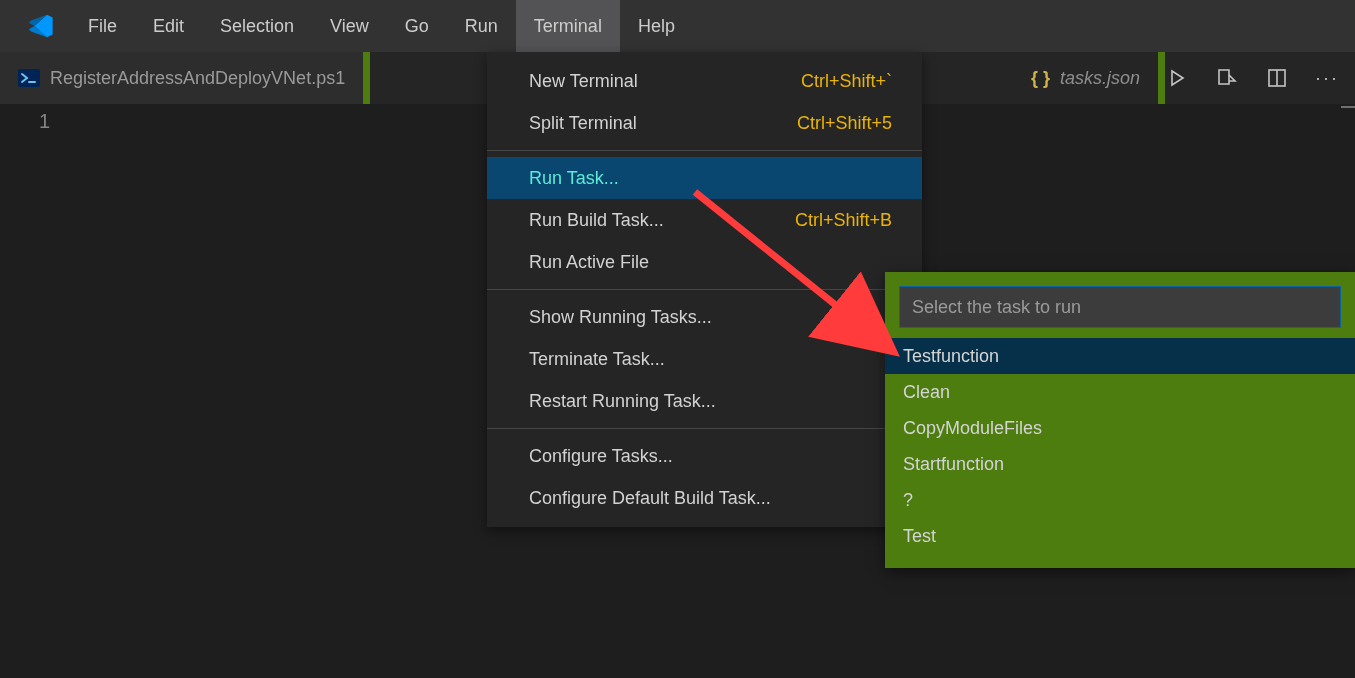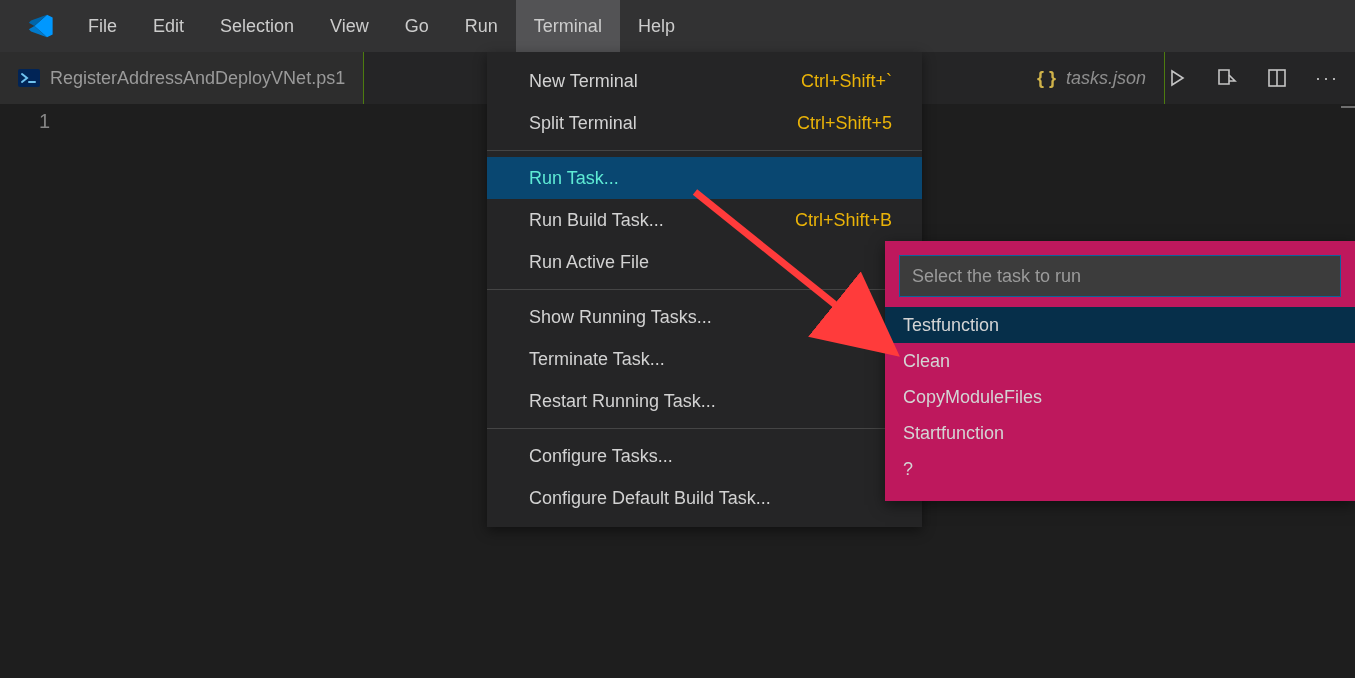--- a/index.html
+++ b/index.html
@@ -47,21 +47,21 @@
     display: flex;
     align-items: stretch;
     position: relative;
   }
   .tab {
     display: flex;
     align-items: center;
     padding: 0 18px;
     color: #9a9a9a;
     background: #2d2d2d;
-    border-right: 1px solid #4d7c0f;
+    border-right: 7px solid #4d7c0f;
     font-style: normal;
   }
   .tab.filler {
     flex: 1;
     background: #252526;
     border-right: none;
   }
   .tab.tasks {
     background: #252526;
     color: #8e8e8e;
@@ -149,23 +149,23 @@
     background: #454545;
     margin: 6px 0;
   }
   .dd-shortcut {
     color: #eab308;
   }
   
   .quickpick {
     position: absolute;
     right: 0;
-    top: 241px;
+    top: 272px;
     width: 470px;
-    background: #be185d;
+    background: #4d7c0f;
     box-shadow: 0 4px 14px rgba(0,0,0,.5);
     padding: 0;
   }
   .quickpick .qp-input {
     margin: 14px 14px 10px 14px;
   }
   .quickpick input {
     width: 100%;
     height: 42px;
     background: #3c3c3c;
@@ -304,20 +304,21 @@
 <div class="quickpick">
   <div class="qp-input">
     <input type="text" placeholder="Select the task to run" style="">
   </div>
   <div class="qp-list" id="qp-list">
       <div class="qp-item selected">Testfunction</div>
       <div class="qp-item">Clean</div>
       <div class="qp-item">CopyModuleFiles</div>
       <div class="qp-item">Startfunction</div>
       <div class="qp-item">?</div>
+      <div class="qp-item">Test</div>
     </div>
 </div>
 
 <svg class="arrow" width="240" height="200">
   <defs>
     <marker id="ah" markerWidth="14" markerHeight="14" refX="10" refY="6" orient="auto">
       <path d="M0 0 L12 6 L0 12 Z" fill="#ff3b3b"></path>
     </marker>
   </defs>
   <line x1="14" y1="14" x2="208" y2="170" stroke="#ff3b3b" stroke-width="7" marker-end="url(#ah)"></line>

